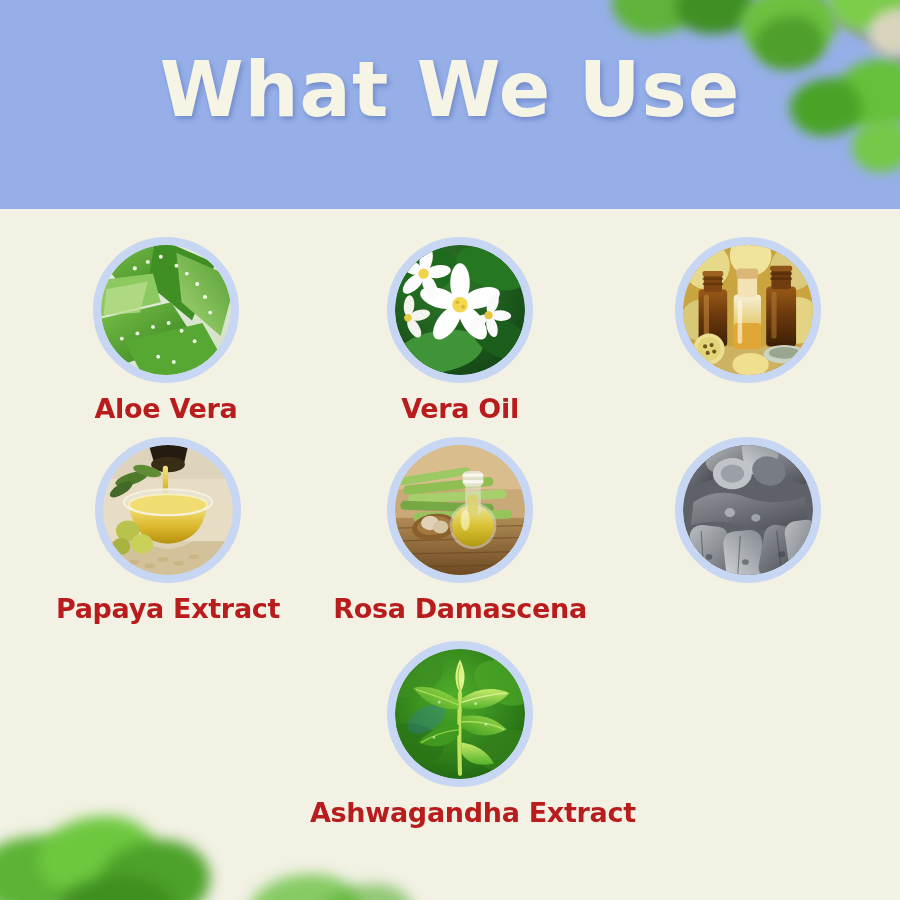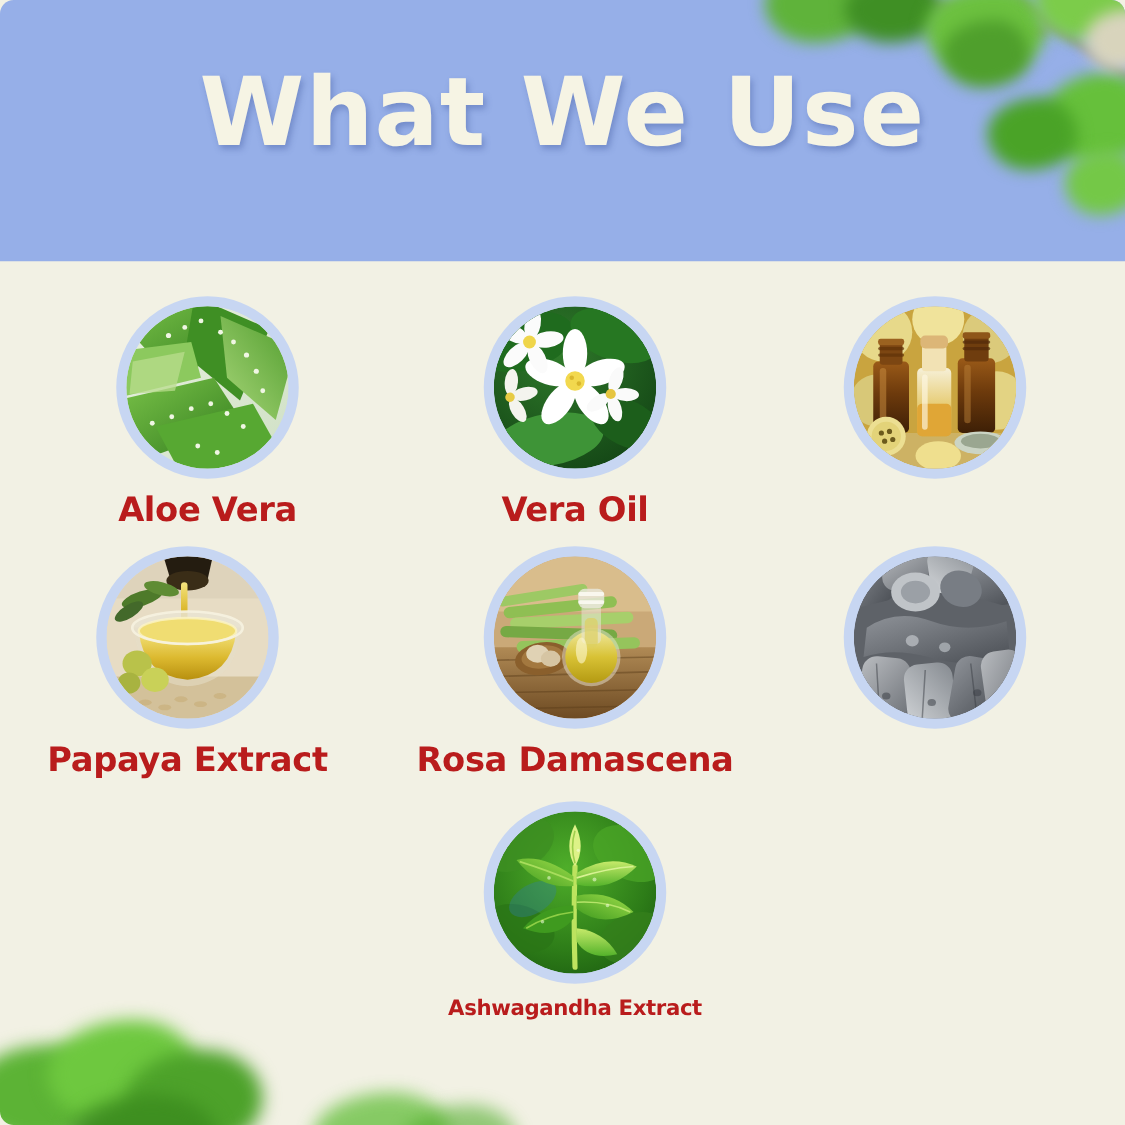--- a/index.html
+++ b/index.html
@@ -12,21 +12,20 @@
     overflow: hidden;
     font-family: "Liberation Sans", sans-serif;
     background: #f2f1e4;
   }
   .poster {
     position: relative;
     width: 900px;
     height: 900px;
     background: #f2f1e4;
     overflow: hidden;
-    border-radius: 11px;
   }
 
   
   .header {
     position: absolute;
     top: 0; left: 0;
     width: 900px;
     height: 209px;
     background: #96afe8;
     overflow: hidden;
@@ -106,21 +105,21 @@
   .circle .photo svg { display: block; width: 100%; height: 100%; }
   .label {
     margin-top: 10px;
     font-family: "DejaVu Sans", sans-serif;
     font-size: 27px;
     font-weight: 700;
     color: #b91c1c;
     letter-spacing: -0.3px;
     white-space: nowrap;
   }
-  .label.lg { font-size: 17px; }
+  .label.lg { font-size: 27px; }
 </style>
 </head>
 <body>
 
 <div class="poster">
 
   <div class="header">
 
     <div>
       <div class="hdr-stem" style="left:690px; top:6px;  width:150px; height:5px; transform:rotate(14deg);"></div>
@@ -324,21 +323,21 @@
               </g>
             <ellipse cx="52" cy="92" rx="14" ry="9" fill="#efdf8e"></ellipse>
 
             <ellipse cx="78" cy="84" rx="16" ry="7" fill="#cbd4c4"></ellipse>
             <ellipse cx="78" cy="83" rx="12" ry="4.5" fill="#9aa690"></ellipse>
           </svg>
         </div>
       </div>
     </div>
 
-    <div class="item" style="left:0; top:228px;text-align:center;">
+    <div class="item" style="left:18px; top:228px;text-align:center;">
       <div class="circle">
         <div class="photo">
           <svg viewBox="0 0 100 100" preserveAspectRatio="xMidYMid slice" aria-hidden="true">
             <defs>
               <linearGradient id="oilG" x1="0" y1="0" x2="0" y2="1">
                 <stop offset="0" stop-color="#f4e47f"></stop>
                   <stop offset=".55" stop-color="#dcb92f"></stop>
                   <stop offset="1" stop-color="#b8900f"></stop>
               </linearGradient>
             </defs>

